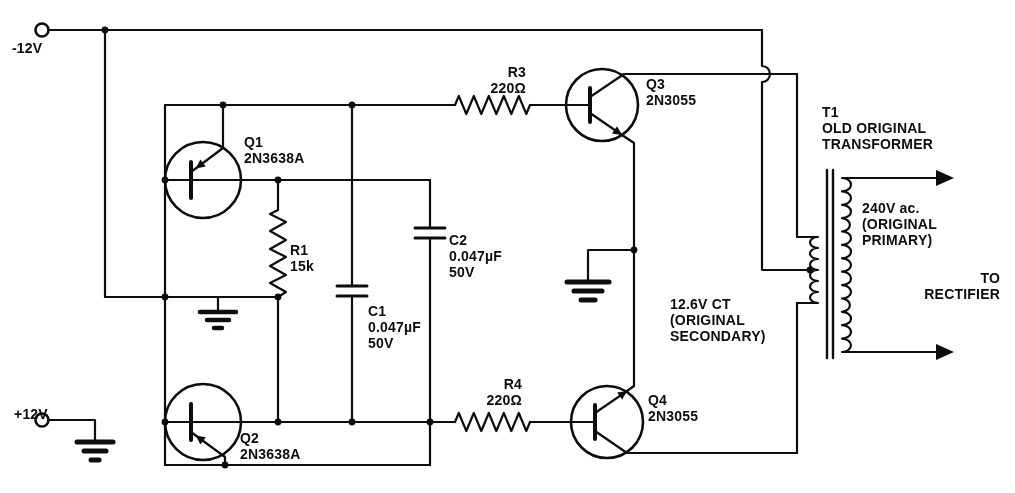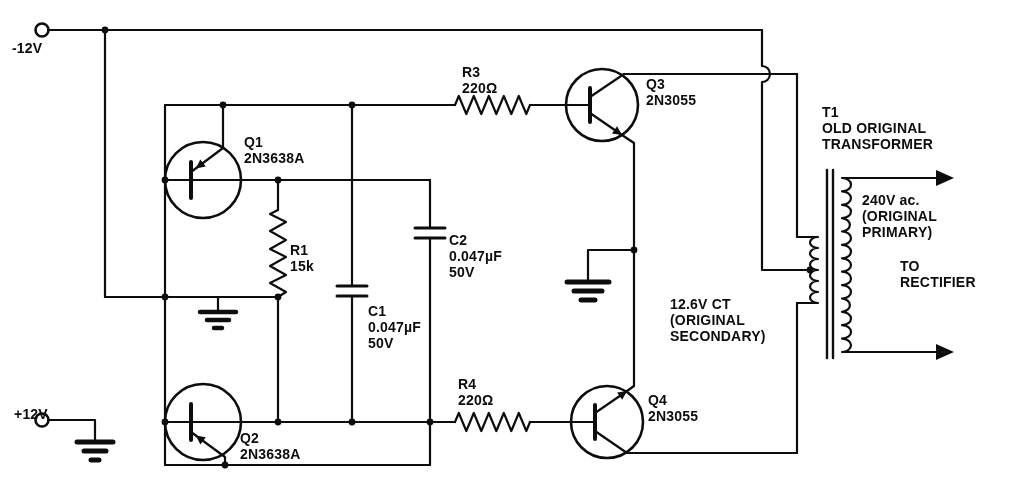--- a/index.html
+++ b/index.html
@@ -1,21 +1,21 @@
 <!DOCTYPE html>
 <html><head>
 <meta charset="utf-8">
 <style>
   html,body{margin:0;padding:0;background:#f7f7f5;}
   #stage{position:relative;width:1015px;height:493px;background:#ffffff;overflow:hidden;
          font-family:"Liberation Sans",sans-serif;}
   svg{position:absolute;left:0;top:0;}
   .lbl{position:absolute;font-family:"Liberation Sans",sans-serif;font-weight:700;
        font-size:14px;line-height:1.15;color:#0d0d0d;white-space:pre-line;letter-spacing:.2px;}
-  .ctr{text-align:left;}
+  .ctr{text-align:right;}
 </style>
 </head>
 <body>
 
 <div id="stage">
 
 <svg width="1015" height="493" viewBox="0 0 1015 493">
   <g stroke="#0d0d0d" stroke-width="2.2" fill="none" stroke-linecap="round" stroke-linejoin="round">
 
     <g>
@@ -176,19 +176,19 @@
 <div class="lbl" style="left:646px;top:76px">Q3
 2N3055</div>
 <div class="lbl" style="left:648px;top:392px">Q4
 2N3055</div>
 <div class="lbl" style="left:822px;top:104px">T1
 OLD ORIGINAL
 TRANSFORMER</div>
 <div class="lbl" style="left:670px;top:296px">12.6V CT
 (ORIGINAL
 SECONDARY)</div>
-<div class="lbl" style="left:862px;top:192px">240V ac.
+<div class="lbl" style="left:862px;top:200px">240V ac.
 (ORIGINAL
 PRIMARY)</div>
-<div class="lbl ctr" style="left:900px;top:258px;width:100px">TO
+<div class="lbl ctr" style="left:900px;top:270px;width:100px">TO
 RECTIFIER</div>
 
 </div>
 
 </body></html>

